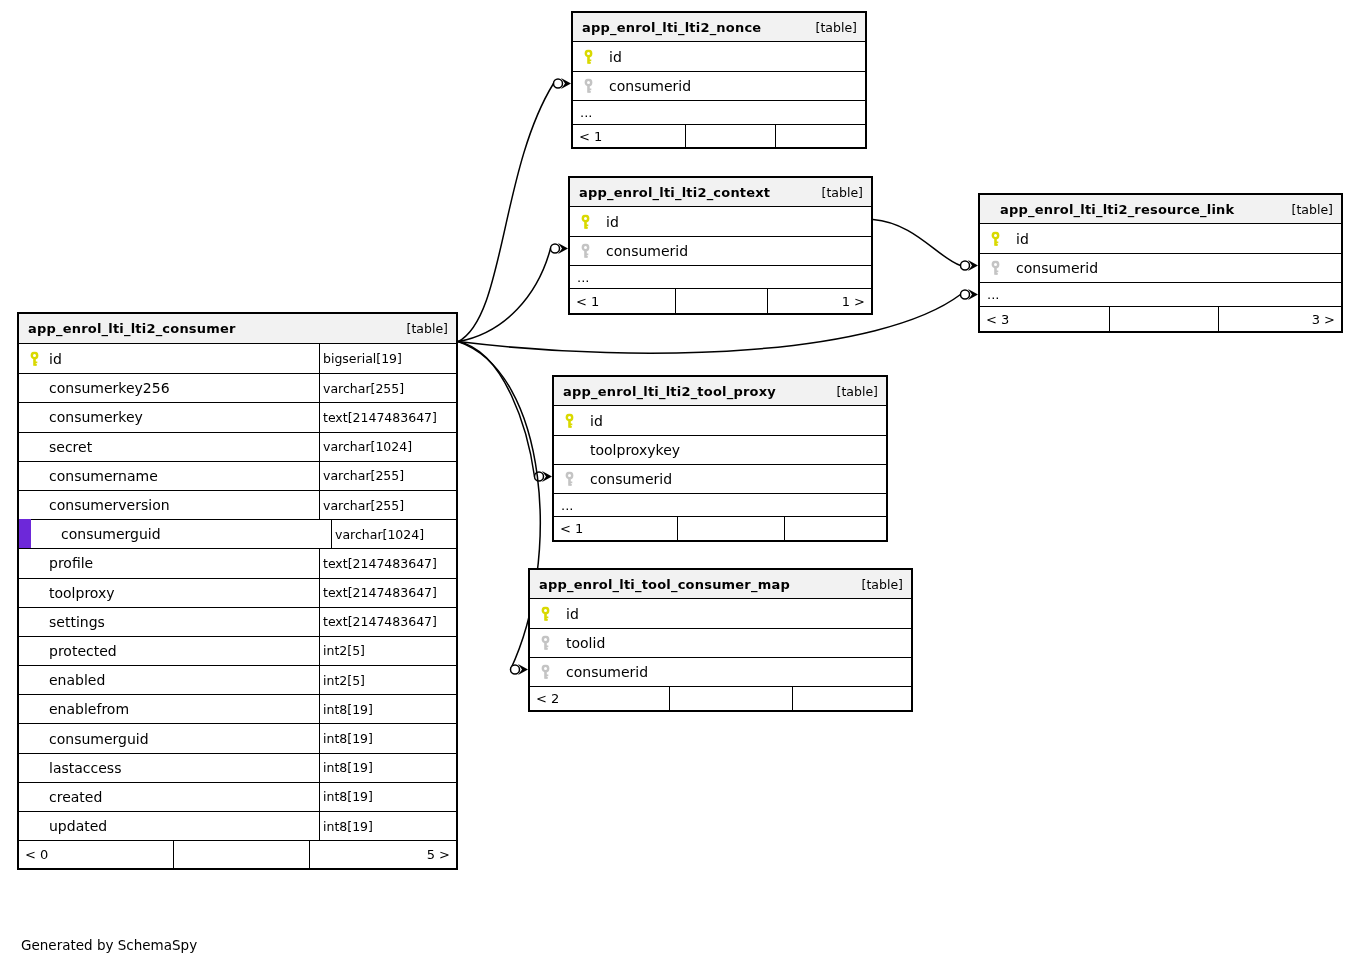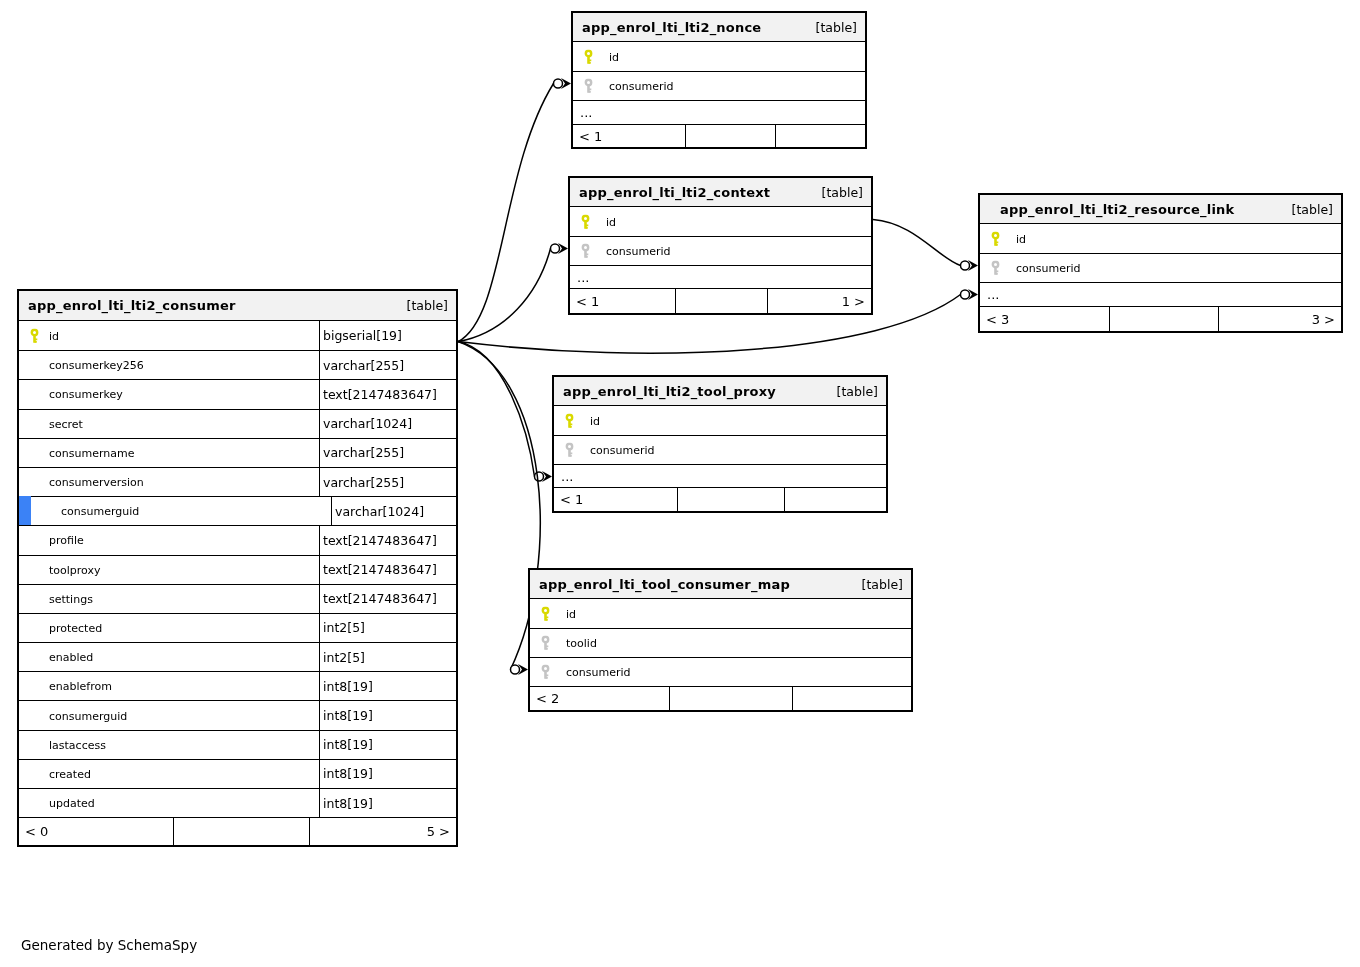--- a/index.html
+++ b/index.html
@@ -1,29 +1,29 @@
 <!DOCTYPE html>
 <html><head>
 <meta charset="utf-8">
 <style>
   html,body{margin:0;padding:0;background:#ffffff;}
   body{font-family:"DejaVu Sans","Liberation Sans",sans-serif;color:#000;}
   #diagram{position:relative;width:1360px;height:967px;overflow:hidden;background:#fff;}
   #relationships{position:absolute;left:0;top:0;width:1360px;height:967px;pointer-events:none;}
-  .schema-table{position:absolute;border:2px solid #000;background:#3b82f6;box-sizing:border-box;}
+  .schema-table{position:absolute;border:2px solid #000;background:#6d28d9;box-sizing:border-box;}
   .t-header{display:flex;align-items:center;justify-content:space-between;
             background:#f2f2f2;border-bottom:1px solid #000;box-sizing:border-box;
             padding:0 8px 0 9px;}
   .t-title{font-weight:bold;font-size:13px;letter-spacing:0.2px;white-space:nowrap;}
   .t-tag{font-size:12.5px;white-space:nowrap;}
   .t-row{position:relative;box-sizing:border-box;background:#fff;}
   .t-row + .t-row, .t-ellipsis, .t-footer{border-top:1px solid #000;}
   .row-icon{position:absolute;left:9px;top:50%;transform:translateY(-50%);width:13px;height:15px;}
   .col-name{position:absolute;left:36px;top:50%;transform:translateY(-50%);
-            font-size:11px;white-space:nowrap;}
+            font-size:14px;white-space:nowrap;}
   .type-cell{position:absolute;top:0;bottom:0;right:0;border-left:1px solid #000;
              box-sizing:border-box;display:flex;align-items:center;padding-left:3px;
              font-size:12.5px;white-space:nowrap;overflow:hidden;}
   .t-ellipsis{box-sizing:border-box;display:flex;align-items:center;padding-left:7px;
               font-size:13px;background:#fff;}
   .t-footer{display:flex;box-sizing:border-box;background:#fff;}
   .f-cell{box-sizing:border-box;display:flex;align-items:center;font-size:13px;
           padding:0 6px;white-space:nowrap;}
   .f-cell + .f-cell{border-left:1px solid #000;}
   .f-right{justify-content:flex-end;}
@@ -59,21 +59,21 @@
         <circle cx="515" cy="669.5" r="4.5" fill="#fff" stroke="#000000" stroke-width="1.5"></circle>
         <polygon points="528,669.5 518,664 522,669.5 518,675" fill="#000000"></polygon>
       </g>
       <g>
         <path d="M 873,219.5 C 915,223 938,258 960.5,265.5" fill="none" stroke="#000000" stroke-width="1.5"></path>
         <circle cx="965" cy="265.5" r="4.5" fill="#fff" stroke="#000000" stroke-width="1.5"></circle>
         <polygon points="978,265.5 968,260 972,265.5 968,271" fill="#000000"></polygon>
       </g>
     </svg>
   <div id="tables-root">
-      <div class="schema-table" style="left: 17px; top: 289px; width: 441px;">
+      <div class="schema-table" style="left: 17px; top: 312px; width: 441px;">
         <div class="t-header" style="height: 30px;">
           <span class="t-title">app_enrol_lti_lti2_consumer</span>
           <span class="t-tag">[table]</span>
         </div>
         <div class="t-row" style="height: 29.2px;">
           <span class="row-icon"><svg viewBox="0 0 13 15" width="13" height="15">
               <circle cx="6.5" cy="3.9" r="2.7" fill="none" stroke="#d9d900" stroke-width="2.4"></circle>
               <line x1="6.5" y1="6.5" x2="6.5" y2="14.2" stroke="#d9d900" stroke-width="2.6"></line>
               <line x1="6.5" y1="10.8" x2="9.3" y2="10.8" stroke="#d9d900" stroke-width="1.7"></line>
               <line x1="6.5" y1="13.3" x2="8.8" y2="13.3" stroke="#d9d900" stroke-width="1.7"></line>
@@ -249,20 +249,23 @@
         <div class="t-row" style="height: 29px;">
           <span class="row-icon"><svg viewBox="0 0 13 15" width="13" height="15">
               <circle cx="6.5" cy="3.9" r="2.7" fill="none" stroke="#d9d900" stroke-width="2.4"></circle>
               <line x1="6.5" y1="6.5" x2="6.5" y2="14.2" stroke="#d9d900" stroke-width="2.6"></line>
               <line x1="6.5" y1="10.8" x2="9.3" y2="10.8" stroke="#d9d900" stroke-width="1.7"></line>
               <line x1="6.5" y1="13.3" x2="8.8" y2="13.3" stroke="#d9d900" stroke-width="1.7"></line>
             </svg></span>
           <span class="col-name">id</span>
         </div>
         <div class="t-row" style="height: 29px;">
+          <span class="col-name">toolproxykey</span>
+        </div>
+        <div class="t-row" style="height: 29px;">
           <span class="row-icon"><svg viewBox="0 0 13 15" width="13" height="15">
               <circle cx="6.5" cy="3.9" r="2.7" fill="none" stroke="#c4c4c4" stroke-width="2.4"></circle>
               <line x1="6.5" y1="6.5" x2="6.5" y2="14.2" stroke="#c4c4c4" stroke-width="2.6"></line>
               <line x1="6.5" y1="10.8" x2="9.3" y2="10.8" stroke="#c4c4c4" stroke-width="1.7"></line>
               <line x1="6.5" y1="13.3" x2="8.8" y2="13.3" stroke="#c4c4c4" stroke-width="1.7"></line>
             </svg></span>
           <span class="col-name">consumerid</span>
         </div>
         <div class="t-ellipsis" style="height: 23px;">...</div>
         <div class="t-footer" style="height: 24px;">

